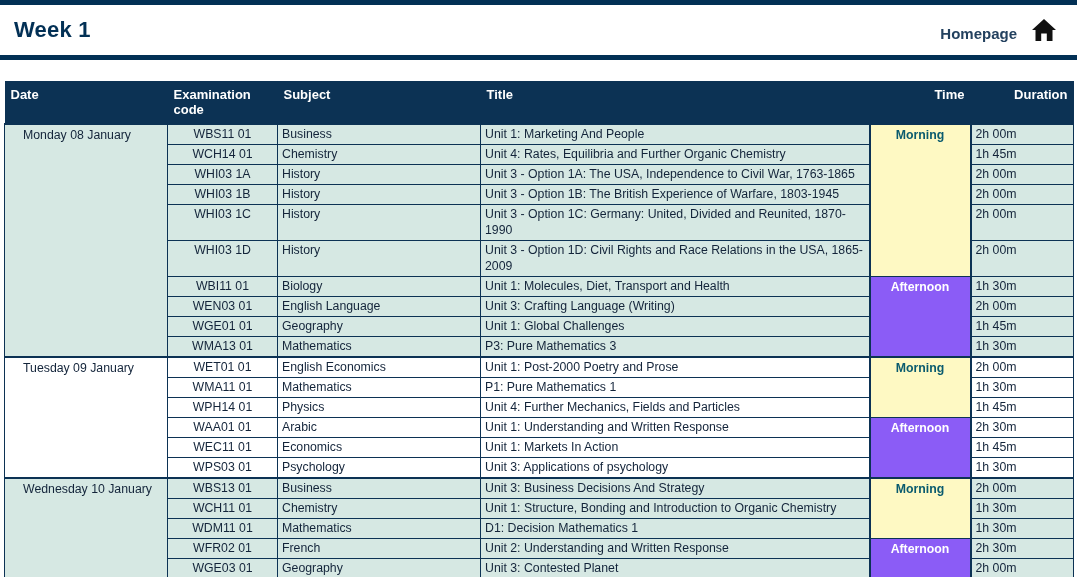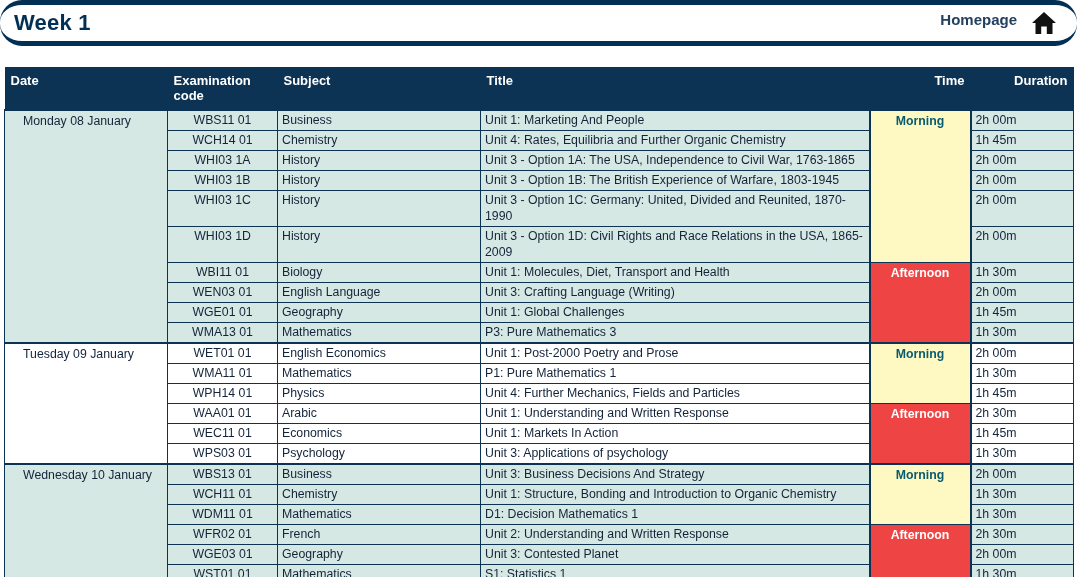--- a/index.html
+++ b/index.html
@@ -8,38 +8,37 @@
     margin: 0; padding: 0;
     width: 1077px; height: 577px;
     background: #ffffff;
     font-family: "Liberation Sans", sans-serif;
     overflow: hidden;
   }
 
   
   .page-header {
     position: relative;
-    height: 46px;
+    height: 60px;
     border-top: 5px solid #023055;
     border-bottom: 5px solid #023055;
     display: flex;
     align-items: center;
     justify-content: space-between;
     padding: 0 8px 0 14px;
-    border-radius: 22px;
   }
   .page-title {
     font-size: 22px;
     font-weight: bold;
     color: #023055;
     letter-spacing: 0.2px;
   }
   .header-right {
     display: flex;
-    align-items: flex-start;
+    align-items: flex-end;
     gap: 14px;
     padding-right: 12px;
   }
   .homepage-link {
     font-size: 15px;
     font-weight: bold;
     color: #23415f;
     text-decoration: none;
     cursor: pointer;
   }
@@ -111,21 +110,21 @@
     border-left: 2px solid #0c3254;
     border-right: 2px solid #0c3254;
     vertical-align: top;
     padding-top: 2px;
   }
   td.time-cell.morning {
     background: #fef9c3;
     color: #0a5b6e;
   }
   td.time-cell.afternoon {
-    background: #ef4444;
+    background: #8b5cf6;
     color: #ffffff;
   }
   td.duration-cell {
     text-align: left;
     border-left: 1.6px solid #0c3254;
     border-right: 1.6px solid #0c3254;
   }
 
   
   tr.band-tint td.date-cell,

